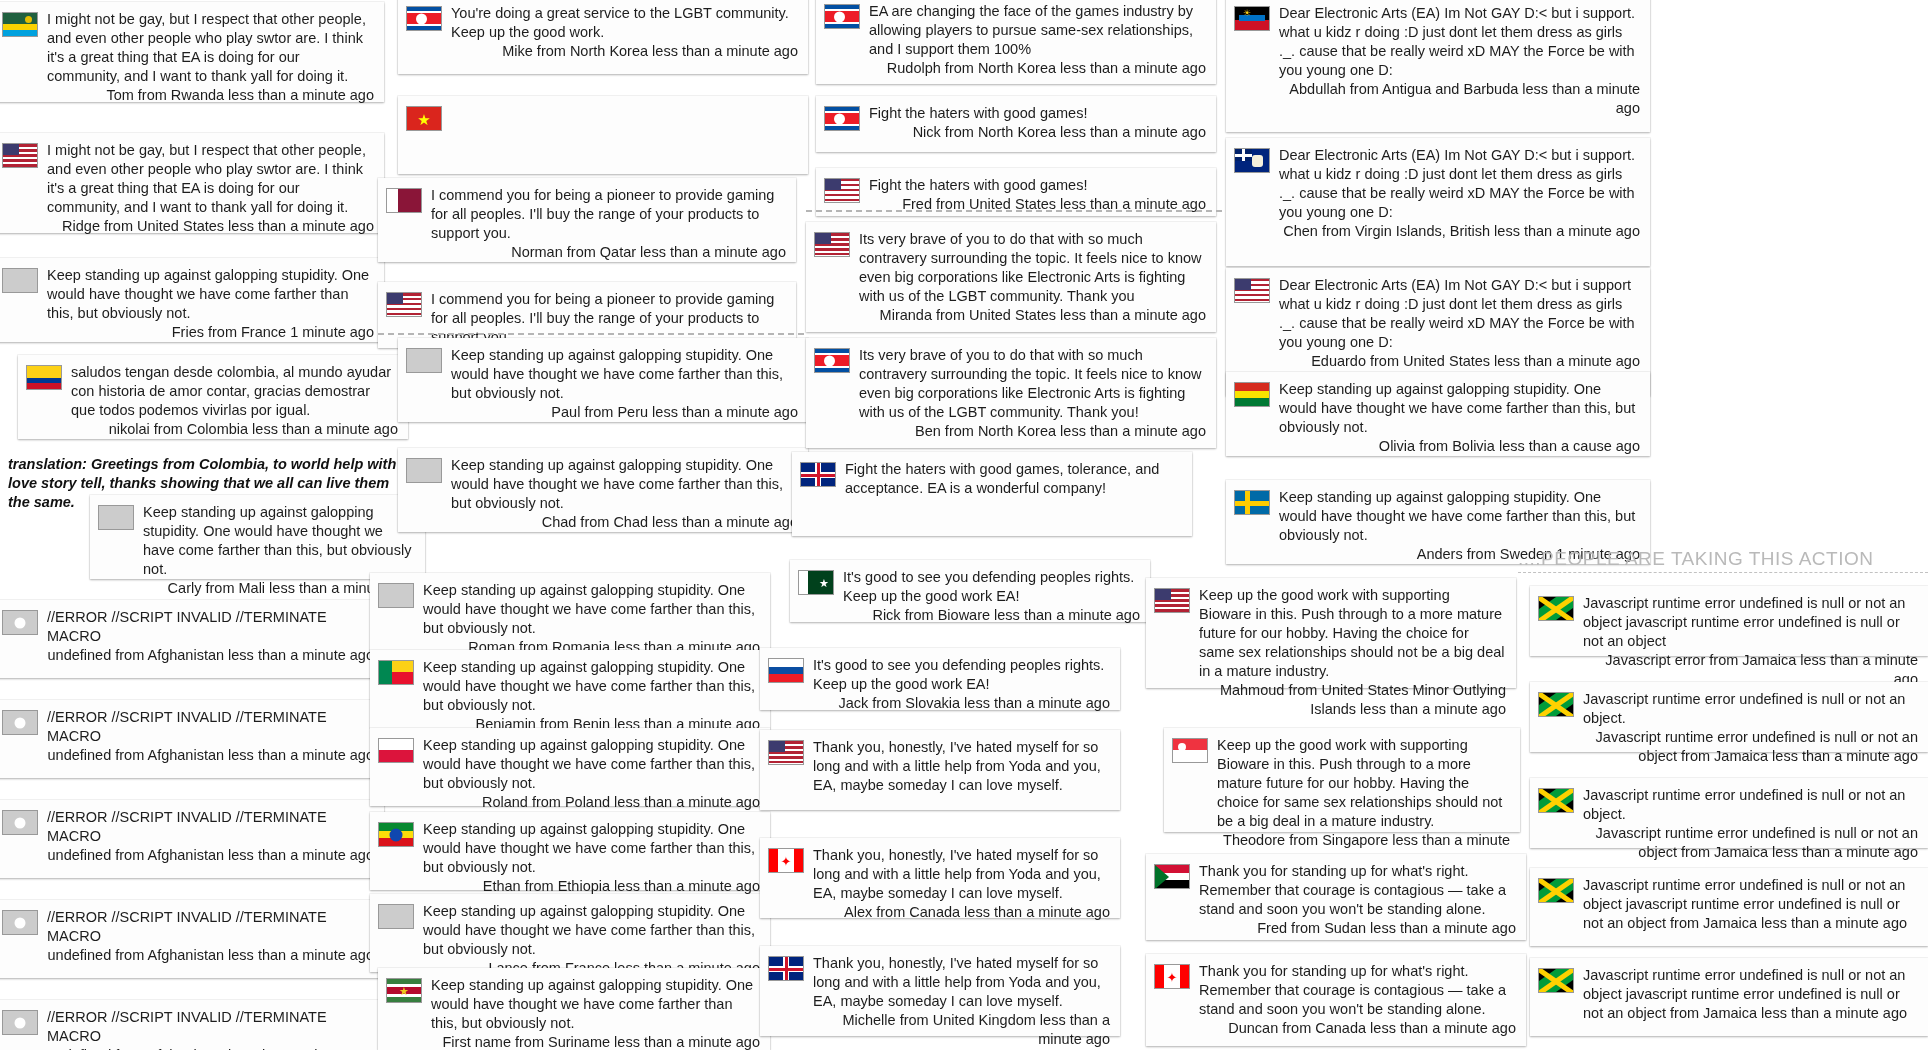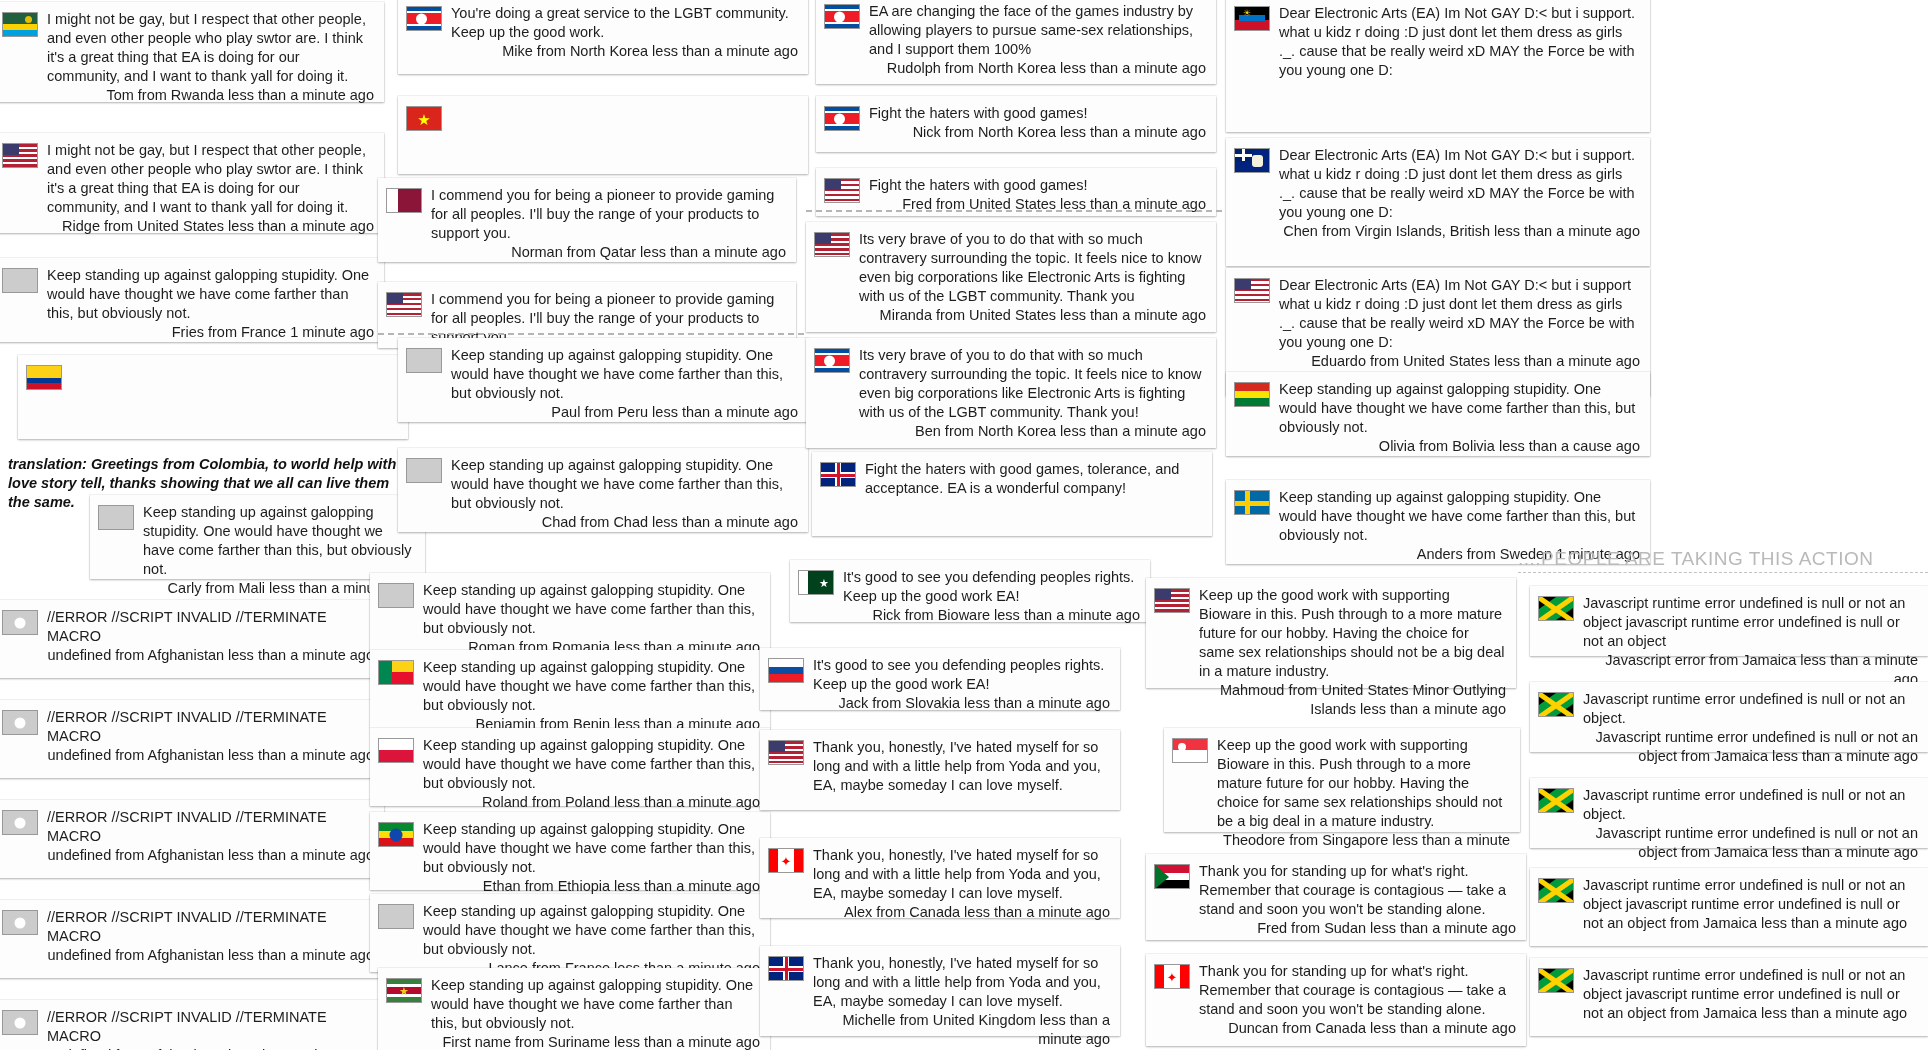--- a/index.html
+++ b/index.html
@@ -103,20 +103,24 @@
     <span class="body">
       <span class="msg">Keep standing up against galopping stupidity. One would have thought we have come farther than this, but obviously not.</span>
       <span class="meta">Fries from France 1 minute ago</span>
     </span>
   </div>
 
   <div class="card" style="left:18px;top:355px;width:390px;height:84px;">
     <span class="flag">
       <span class="f" style="background:linear-gradient(to bottom,#fcd116 0 50%,#003893 50% 75%,#ce1126 75% 100%)"></span>
     </span>
+    <span class="body">
+      <span class="msg">saludos tengan desde colombia, al mundo ayudar con historia de amor contar, gracias demostrar que todos podemos vivirlas por igual.</span>
+      <span class="meta">nikolai from Colombia less than a minute ago</span>
+    </span>
   </div>
 
   <div class="bold-note" style="left:8px;top:455px;width:400px;font-style:italic;">translation: Greetings from Colombia, to world help with love story tell, thanks showing that we all can live them the same.</div>
 
   <div class="card" style="left:90px;top:495px;width:335px;height:84px;">
     <span class="flag">
       <span class="f stripes-v3">
           <span style="background:#14b53a"></span>
           <span style="background:#fcd116"></span>
           <span style="background:#ce1126"></span>
@@ -393,21 +397,21 @@
     <span class="flag">
       <span class="f" style="background:linear-gradient(to bottom,#024fa2 0 16%,#fff 16% 24%,#ed1c27 24% 76%,#fff 76% 84%,#024fa2 84% 100%)"></span>
       <span style="position:absolute;left:9px;top:50%;transform:translateY(-50%);width:11px;height:11px;border-radius:50%;background:#fff;"></span>
     </span>
     <span class="body">
       <span class="msg">Its very brave of you to do that with so much contravery surrounding the topic. It feels nice to know even big corporations like Electronic Arts is fighting with us of the LGBT community. Thank you!</span>
       <span class="meta">Ben from North Korea less than a minute ago</span>
     </span>
   </div>
 
-  <div class="card" style="left:812px;top:452px;width:400px;height:84px;">
+  <div class="card" style="left:792px;top:452px;width:400px;height:84px;">
     <span class="flag">
       <span class="f" style="background:#00247d"></span>
       <span style="position:absolute;left:0;top:9px;right:0;height:6px;background:#fff;"></span>
       <span style="position:absolute;top:0;bottom:0;left:14px;width:6px;background:#fff;"></span>
       <span style="position:absolute;left:0;top:10.5px;right:0;height:3px;background:#cf142b;"></span>
       <span style="position:absolute;top:0;bottom:0;left:15.5px;width:3px;background:#cf142b;"></span>
     </span>
     <span class="body">
       <span class="msg">Fight the haters with good games, tolerance, and acceptance. EA is a wonderful company!</span>
     </span>
@@ -520,20 +524,21 @@
 
   <div class="card" style="left:1226px;top:-4px;width:424px;height:136px;">
     <span class="flag">
       <span class="f" style="background:#ce1126"></span>
       <span style="position:absolute;left:0;right:0;top:0;height:13px;background:#000;"></span>
       <span style="position:absolute;left:4px;right:4px;top:8px;height:6px;background:#0072c6;"></span>
       <span style="position:absolute;left:8px;top:2px;color:#fcd116;font-size:9px;line-height:9px;">☀</span>
     </span>
     <span class="body">
       <span class="msg">Dear Electronic Arts (EA) Im Not GAY D:&lt; but i support. what u kidz r doing :D just dont let them dress as girls ._. cause that be really weird xD MAY the Force be with you young one D:</span>
+      <span class="meta">Abdullah from Antigua and Barbuda less than a minute ago</span>
     </span>
   </div>
 
   <div class="card" style="left:1226px;top:138px;width:424px;height:128px;">
     <span class="flag">
       <span class="f" style="background:#00247d"></span>
       <span style="position:absolute;left:0;top:0;width:17px;height:12px;background:#012169;"></span>
       <span style="position:absolute;left:0;top:5px;width:17px;height:3px;background:#fff;"></span>
       <span style="position:absolute;left:7px;top:0;width:3px;height:12px;background:#fff;"></span>
       <span style="position:absolute;right:6px;top:50%;transform:translateY(-50%);width:11px;height:12px;border-radius:3px;background:#f5f0dc;"></span>

